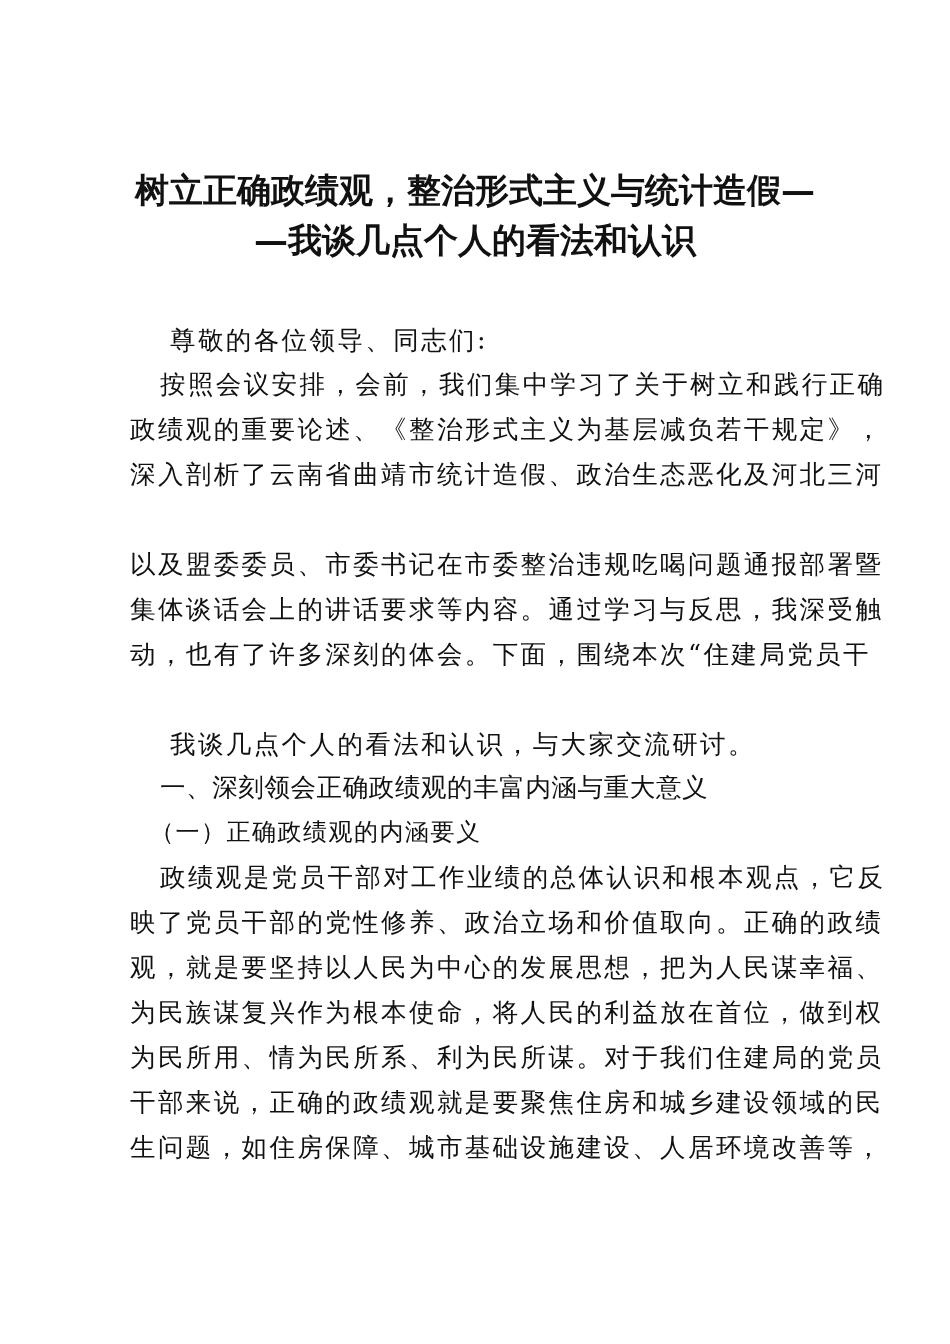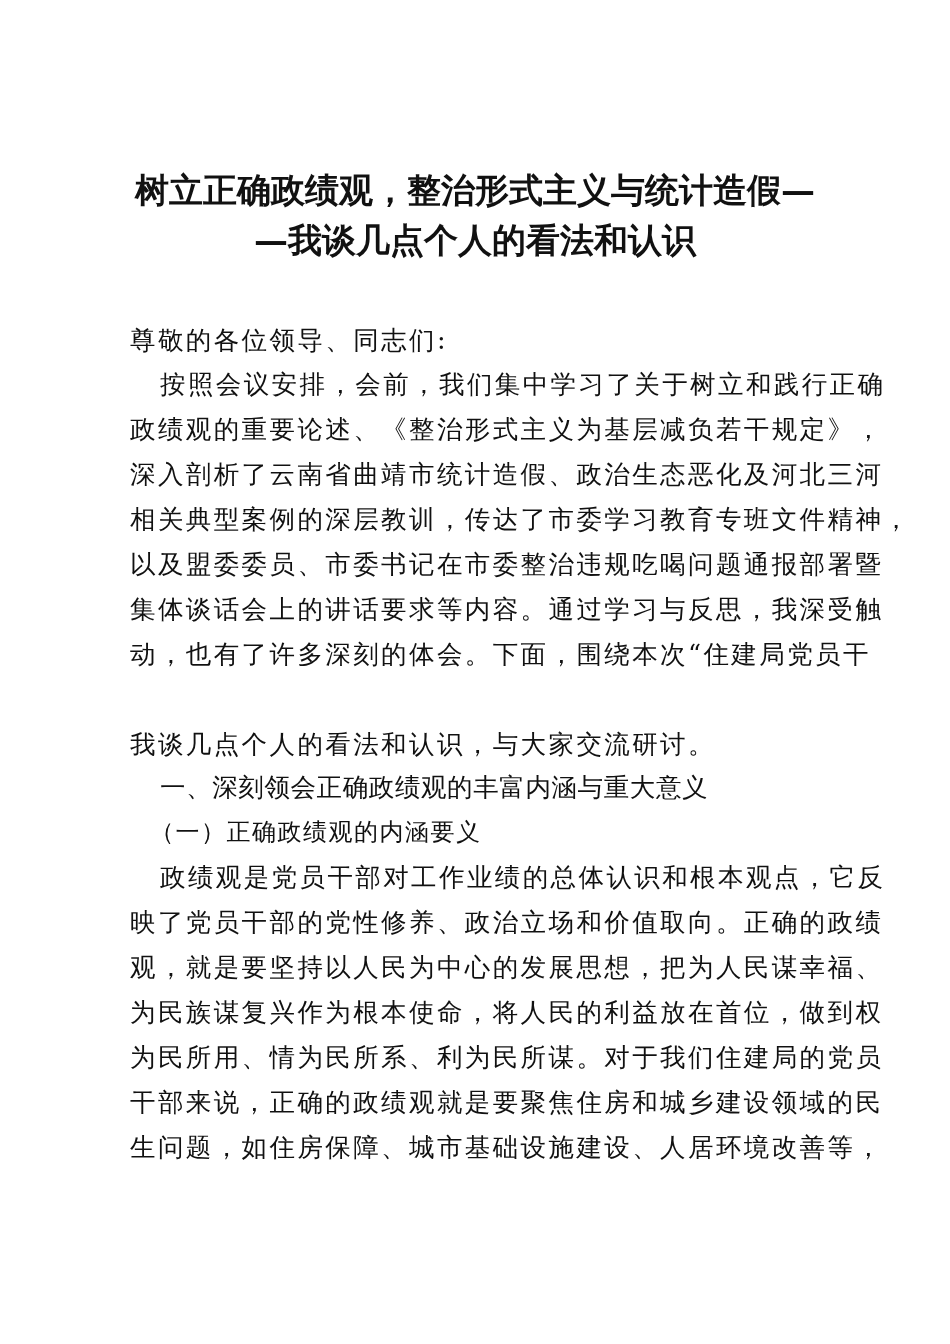--- a/index.html
+++ b/index.html
@@ -12,21 +12,21 @@
     white-space: nowrap;
   }
   .title.l1 { top: 166px; }
   .title.l2 { top: 216px; }
   .line {
     position: absolute; left: 130px; width: 700px;
     font-family: "DejaVu Serif", "Liberation Serif", serif;
     font-size: 25.5px; line-height: 34px; white-space: nowrap;
     letter-spacing: 2.4px; text-align: justify; text-align-last: justify;
   }
-  .line.short { text-align: right; text-align-last: left; width: auto; }
+  .line.short { text-align: right; text-align-last: left; width: auto; margin-left: 40px; }
   .line.indent { left: 160px; width: 670px; }
   .h1 {
     position: absolute; left: 160px;
     font-family: "DejaVu Sans", "Liberation Sans", sans-serif;
     font-size: 25.5px; line-height: 34px; white-space: nowrap; letter-spacing: 0.6px;
     font-weight: 500;
   }
   .h2 {
     position: absolute; left: 150px;
     font-family: "DejaVu Serif", "Liberation Serif", serif;
@@ -39,21 +39,20 @@
 <div class="page">
 
   <div class="title l1">树立正确政绩观，整治形式主义与统计造假—</div>
   <div class="title l2">—我谈几点个人的看法和认识</div>
 
   <div class="line short" style="top:323px;">尊敬的各位领导、同志们:</div>
 
   <div class="line" style="top:412px;">政绩观的重要论述、《整治形式主义为基层减负若干规定》，</div>
   <div class="line indent" style="top:367px;">按照会议安排，会前，我们集中学习了关于树立和践行正确</div>
   <div class="line" style="top:457px;">深入剖析了云南省曲靖市统计造假、政治生态恶化及河北三河</div>
-  <div class="line" style="top:502px;">相关典型案例的深层教训，传达了市委学习教育专班文件精神，</div>
   <div class="line" style="top:547px;">以及盟委委员、市委书记在市委整治违规吃喝问题通报部署暨</div>
   <div class="line" style="top:592px;">集体谈话会上的讲话要求等内容。通过学习与反思，我深受触</div>
   <div class="line" style="top:637px;">动，也有了许多深刻的体会。下面，围绕本次“住建局党员干</div>
   <div class="line short" style="top:727px;">我谈几点个人的看法和认识，与大家交流研讨。</div>
 
   <div class="h1" style="top:770px;">一、深刻领会正确政绩观的丰富内涵与重大意义</div>
   <div class="h2" style="top:815px;">（一）正确政绩观的内涵要义</div>
 
   <div class="line indent" style="top:860px;">政绩观是党员干部对工作业绩的总体认识和根本观点，它反</div>
   <div class="line" style="top:905px;">映了党员干部的党性修养、政治立场和价值取向。正确的政绩</div>

